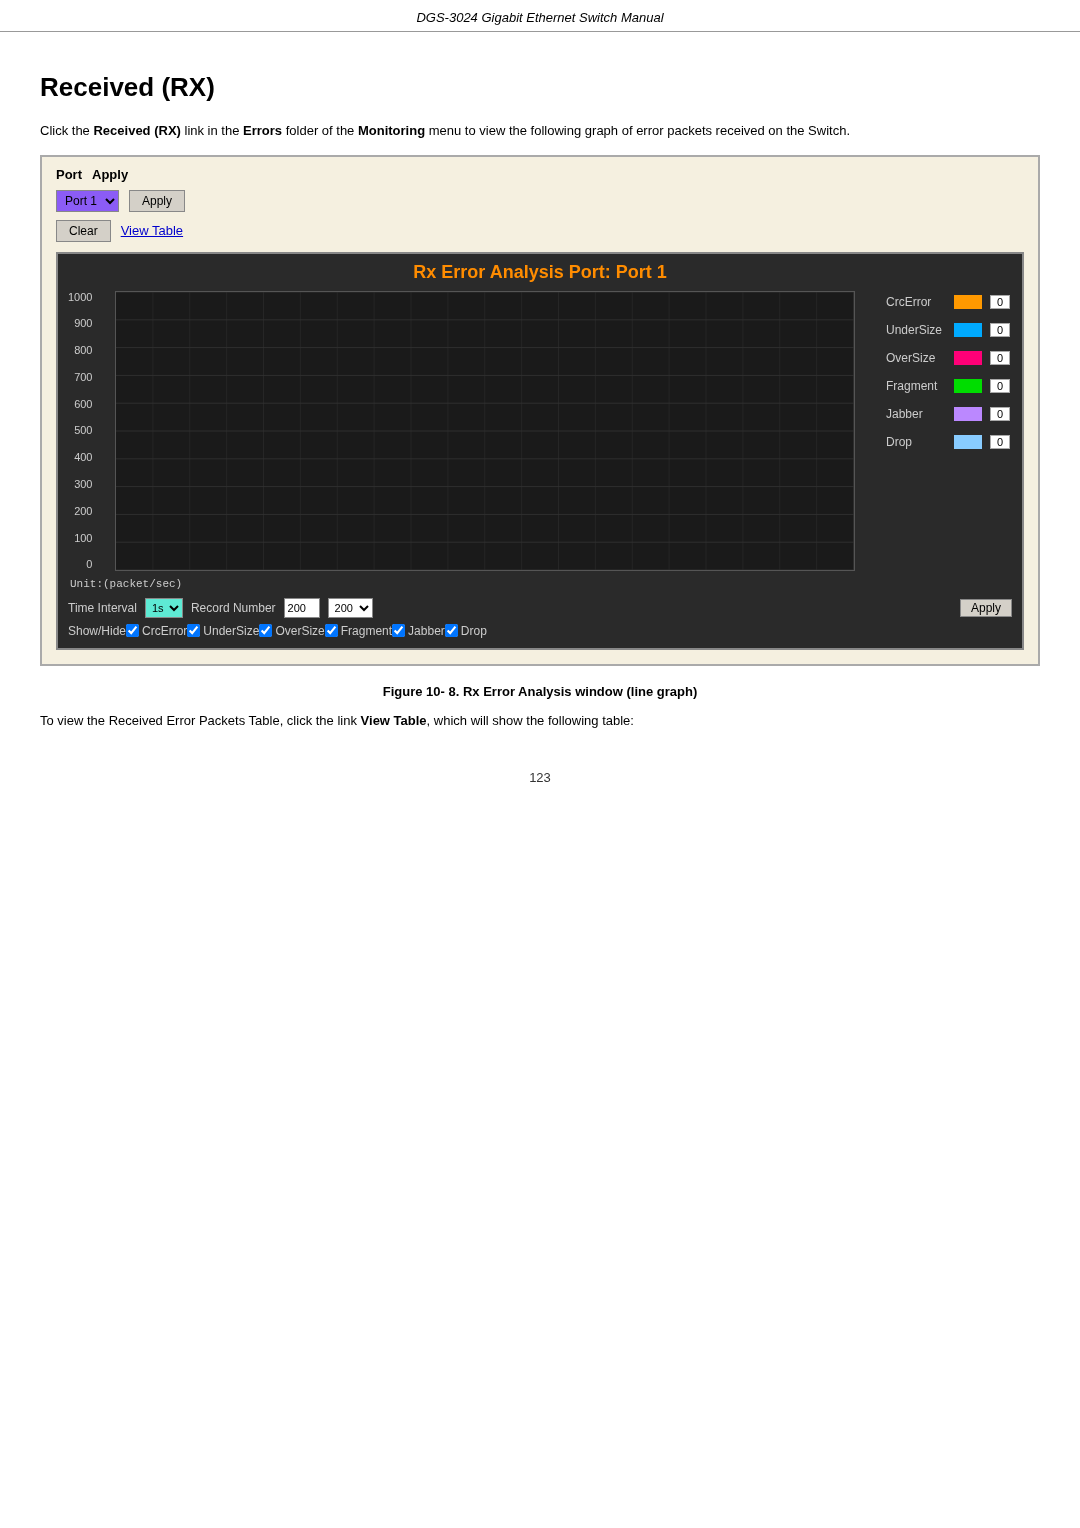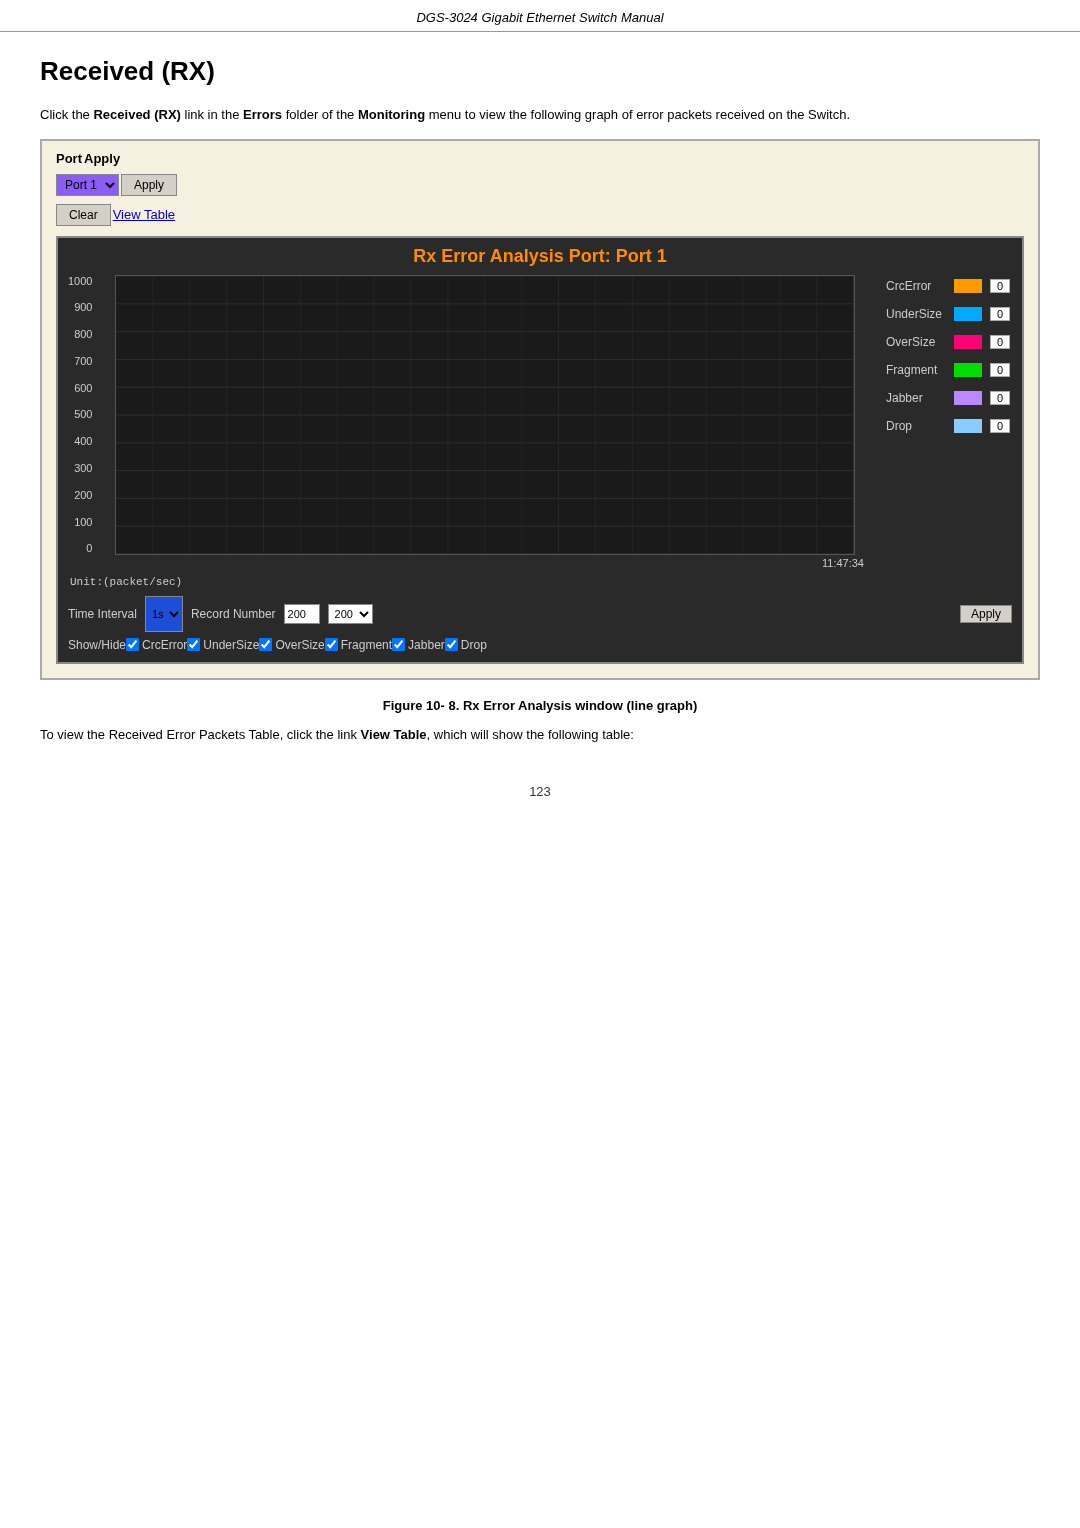--- a/index.html
+++ b/index.html
@@ -10,21 +10,21 @@
       color: #000;
       width: 1080px;
       min-height: 1528px;
     }
     .page-header {
       text-align: center;
       font-style: italic;
       font-size: 13px;
       padding: 10px 0 6px 0;
       border-bottom: 1px solid #999;
-      margin-bottom: 0;
+      margin-bottom: 16px;
     }
     .content {
       padding: 24px 40px 40px 40px;
     }
     .page-title {
       font-size: 26px;
       font-weight: bold;
       margin-bottom: 18px;
     }
     .description {
@@ -37,21 +37,21 @@
     
     .panel {
       border: 2px solid #aaa;
       background: #f5f0e0;
       padding: 10px 14px 14px 14px;
       margin-bottom: 18px;
     }
     .panel-row {
       display: flex;
       align-items: center;
-      gap: 2px;
+      gap: 10px;
       margin-bottom: 8px;
     }
     .label-bold {
       font-weight: bold;
       font-size: 13px;
     }
     .port-select {
       border: 1px solid #888;
       background: #8b5cf6;
       padding: 2px 4px;
@@ -330,29 +330,26 @@
             <span class="legend-value">0</span>
           </div>
           <div class="legend-item">
             <span style="color:#ccc;font-size:12px;min-width:60px;">Drop</span>
             <div class="legend-color-box" style="background:#88ccff;"></div>
             <span class="legend-value">0</span>
           </div>
         </div>
       </div>
 
-      <div style="display:flex; justify-content:flex-end; padding-right: 148px; margin-top:2px;">
-        <span style="color:#ccc;font-size:11px;">11:47:34</span>
-      </div>
 
       <div class="chart-unit">Unit:(packet/sec)</div>
 
       <div class="chart-controls">
         <span>Time Interval</span>
-        <select style="font-size:11px;height:36px;border:1px solid #888;background:#1d4ed8;color:#000;padding:0 2px;">
+        <select style="font-size:11px;height:20px;border:1px solid #888;background:#5eead4;color:#000;padding:0 2px;">
           <option>1s</option>
           <option>2s</option>
           <option>5s</option>
         </select>
         <span>Record Number</span>
         <input type="text" value="200" style="width: 36px; font-size: 11px; height: 20px; border: 1px solid rgb(136, 136, 136); background: rgb(255, 255, 255); color: rgb(0, 0, 0); padding: 0px 3px;">
         <select style="font-size:11px;height:20px;border:1px solid #888;background:#fff;color:#000;padding:0 2px;">
           <option>200</option>
           <option>100</option>
           <option>50</option>

